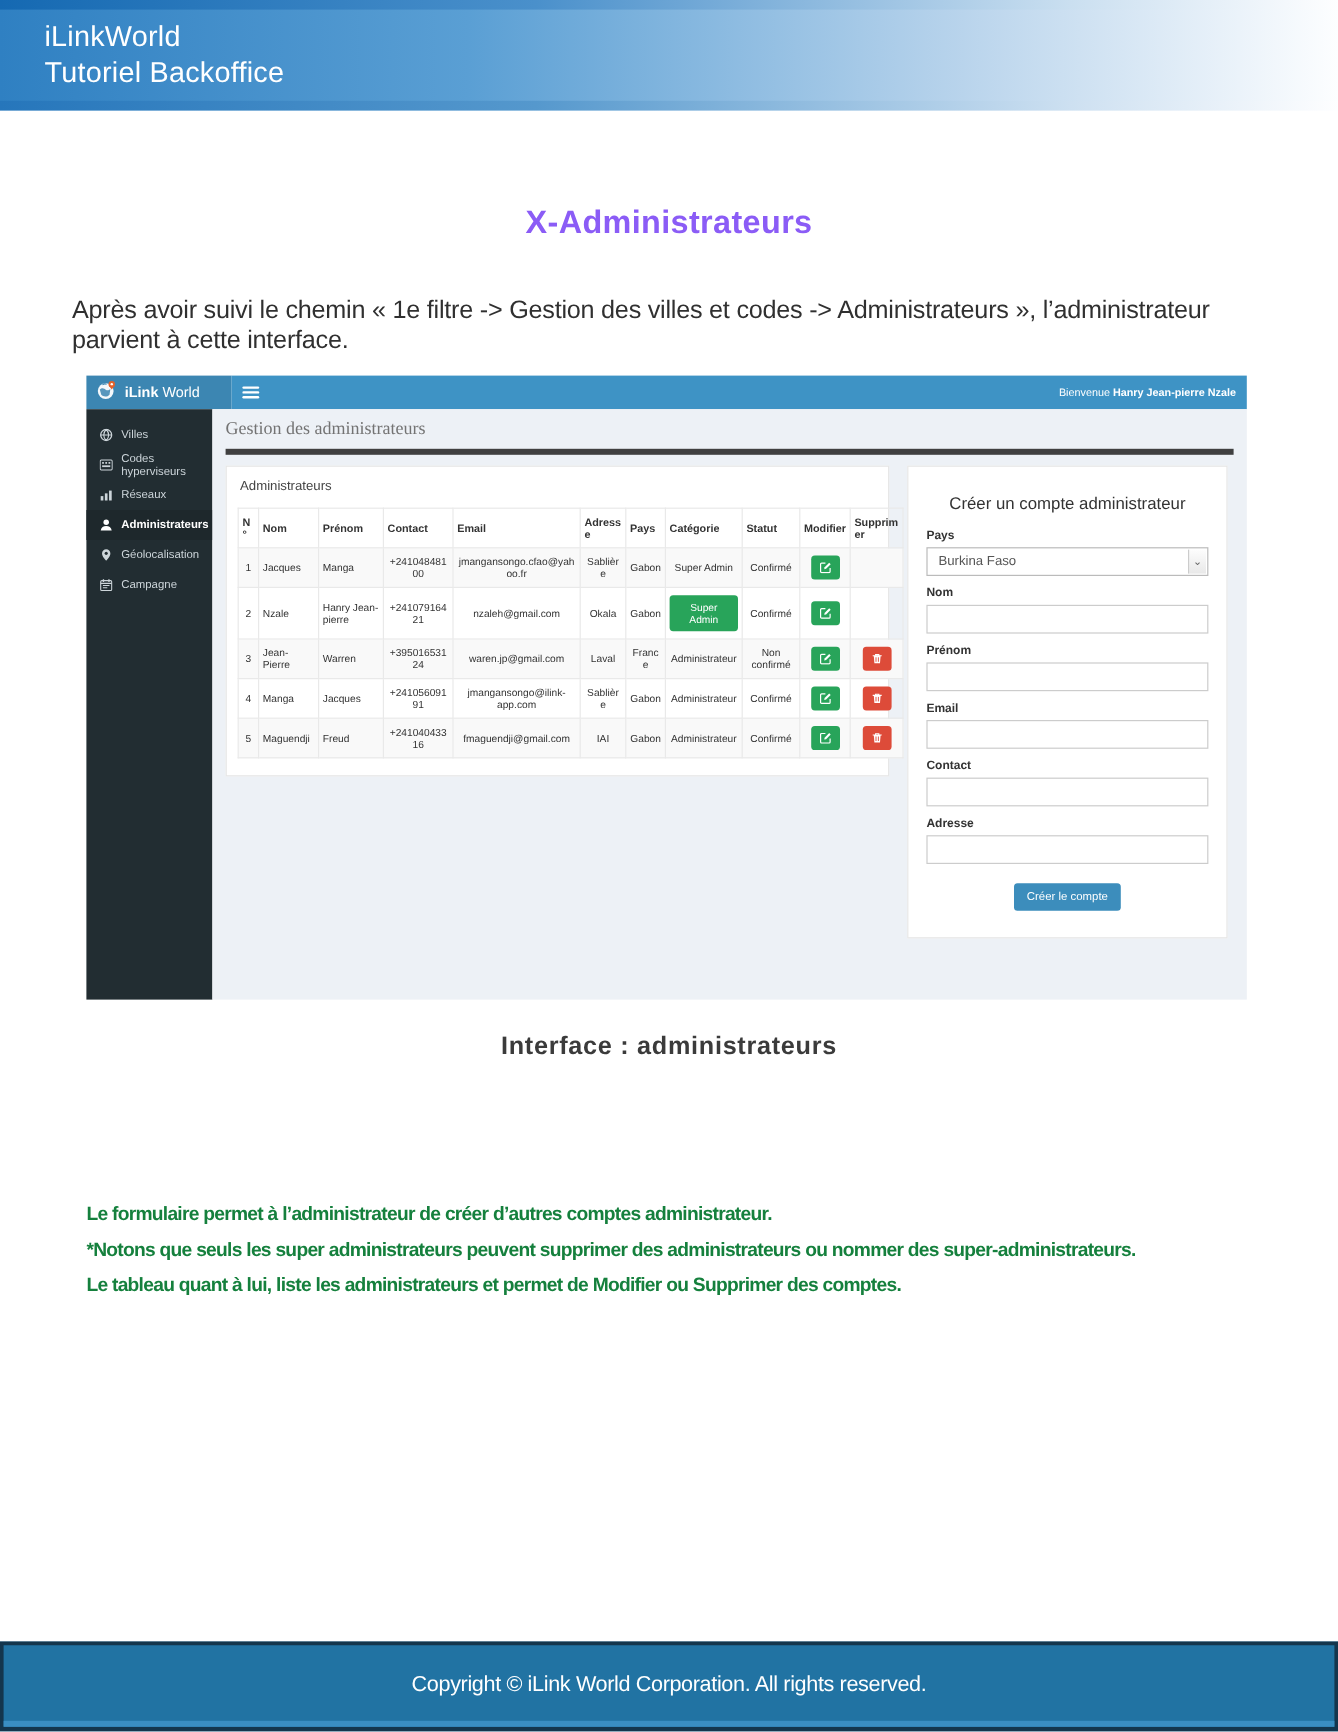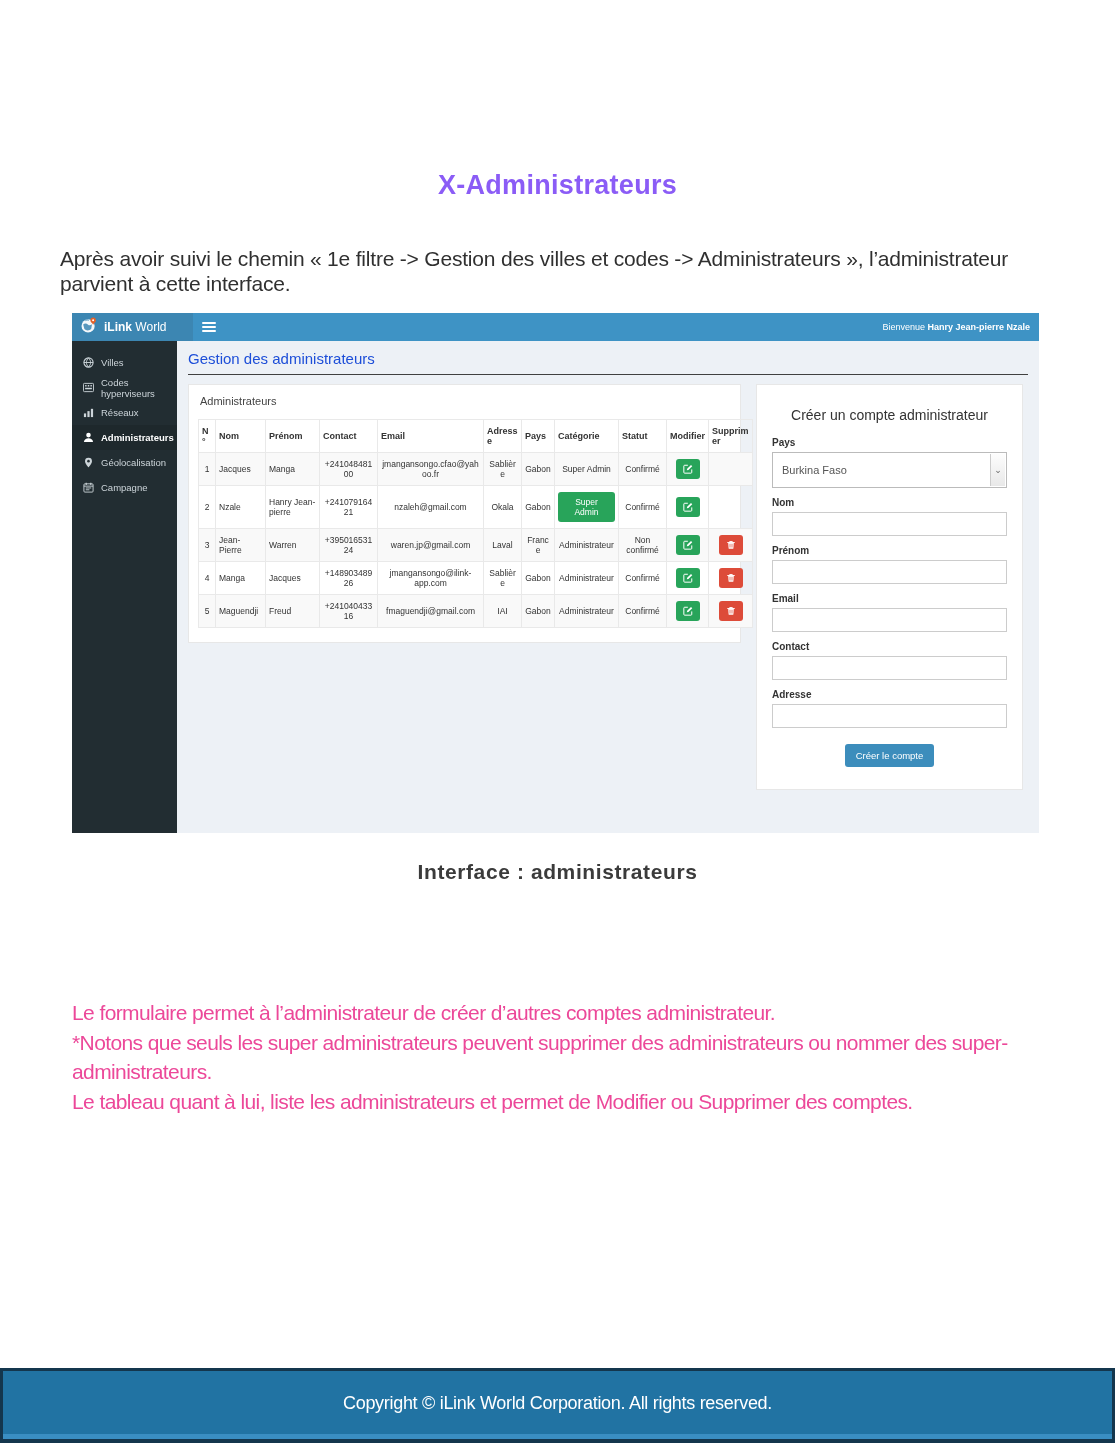--- a/index.html
+++ b/index.html
@@ -19,22 +19,22 @@
   .doc-header::after{content:"";position:absolute;bottom:0;left:0;right:0;height:8px;
     background:linear-gradient(90deg,#2676bb 0%,#5598cd 40%,#cde0f1 80%,#fefeff 100%);}
   .doc-header-text{position:absolute;left:37px;top:16px;color:#fff;font-size:24px;line-height:30px;font-weight:500;letter-spacing:.2px;}
 
   
   .doc-title{position:absolute;top:170px;left:0;width:100%;text-align:center;
     font-size:27px;font-weight:bold;color:#8b5cf6;letter-spacing:.3px;}
   .doc-intro{position:absolute;top:246px;left:60px;width:1000px;font-size:21px;color:#303030;line-height:25px;letter-spacing:-0.2px;}
   .doc-caption{position:absolute;top:860px;left:0;width:100%;text-align:center;
     font-size:21px;font-weight:bold;color:#3b3b3b;letter-spacing:.6px;}
-  .doc-body{position:absolute;top:998px;left:72px;width:985px;font-size:21px;color:#ec4899;
-    line-height:29.5px;letter-spacing:-0.6px;}
+  .doc-body{position:absolute;top:998px;left:72px;width:985px;font-size:16px;color:#15803d;
+    line-height:29.5px;letter-spacing:-0.6px;font-weight:bold;}
   .doc-footer{position:absolute;top:1368px;left:0;width:1115px;height:75px;
     background:var(--footer_blue);border:3px solid #14364d;border-bottom:4px solid #14364d;}
   .doc-footer::after{content:"";position:absolute;left:0;right:0;bottom:0;height:5px;background:#3a8ec2;}
   .doc-footer .txt{width:100%;text-align:center;margin-top:22px;color:#fff;font-size:18px;letter-spacing:-0.3px;}
 
   
   .shot{position:absolute;top:313px;left:72px;width:967px;height:520px;display:flex;flex-direction:column;
     font-family:"Liberation Sans",sans-serif;}
   .app-navbar{height:28px;display:flex;flex-shrink:0;}
   .app-logo{width:121px;background:var(--logo_blue);color:#fff;display:flex;align-items:center;gap:6px;padding-left:8px;flex-shrink:0;}
@@ -48,21 +48,21 @@
 
   .app-body{flex:1;display:flex;min-height:0;}
   .app-sidebar{width:105px;background:var(--sidebar_dark);flex-shrink:0;padding-top:9px;}
   .side-item{display:flex;align-items:center;gap:7px;height:25px;padding-left:11px;
     color:#cdd5da;font-size:9.5px;cursor:pointer;}
   .side-item.active{color:#fff;font-weight:bold;background:#1e282c;}
   .side-item .ico{width:11px;height:11px;display:flex;align-items:center;justify-content:center;flex-shrink:0;}
   .side-item .ico svg{width:11px;height:11px;}
 
   .app-main{flex:1;background:var(--content_bg);padding:9px 11px;min-width:0;}
-  .app-page-title{font-size:15px;color:#1d4ed8;padding-bottom:7px;border-bottom:1px solid #404040;margin-bottom:9px;font-weight:500;}
+  .app-page-title{font-size:15px;color:#737373;padding-bottom:7px;border-bottom:5px solid #404040;margin-bottom:9px;font-weight:500;font-family:Liberation Serif, serif;}
   .content-row{display:flex;align-items:flex-start;gap:15px;}
 
   .panel{background:#fff;border:1px solid #e7e7e7;}
   .table-panel{width:553px;padding:8px 9px 14px;}
   .panel-title{font-size:11px;color:#444;font-weight:500;margin:2px 0 12px 2px;}
   table.admins{width:100%;border-collapse:collapse;table-layout:fixed;font-size:8.5px;color:#333;}
   table.admins th,table.admins td{border:1px solid #e9e9e9;padding:6px 3px;vertical-align:middle;word-wrap:break-word;}
   table.admins th{font-weight:bold;font-size:9px;text-align:left;padding:6px 3px;}
   table.admins tr:nth-child(odd) td{background:#f9f9f9;}
   table.admins col.c-n{width:17px;} col.c-nom{width:50px;} col.c-pre{width:54px;} col.c-con{width:58px;}
@@ -75,34 +75,40 @@
     border:none;border-radius:3px;cursor:pointer;}
   .btn-edit{background:var(--success_green);}
   .btn-del{background:var(--danger_red);}
   .btn-ico svg{width:10px;height:10px;}
 
   .form-panel{width:267px;padding:12px 15px 22px;}
   .form-title{font-size:14px;color:#333;text-align:center;margin:10px 0 14px;font-weight:500;}
   .f-label{font-size:10px;font-weight:bold;color:#333;margin:9px 0 4px;}
   .f-input{width:100%;height:24px;border:1px solid #ccc;background:#fff;font-size:11px;color:#555;padding:0 7px;
     font-family:"Liberation Sans",sans-serif;}
-  .f-select{position:relative;width:100%;height:36px;border:1px solid #bbb;background:#fff;display:flex;align-items:center;
+  .f-select{position:relative;width:100%;height:24px;border:1px solid #bbb;background:#fff;display:flex;align-items:center;
     font-size:11px;color:#555;padding-left:9px;cursor:pointer;}
   .f-select .chev{position:absolute;right:1px;top:1px;bottom:1px;width:15px;
     background:linear-gradient(#fdfdfd,#e8e8e8);border-left:1px solid #ccc;display:flex;align-items:center;justify-content:center;
     color:#666;font-size:9px;}
   .f-submit-row{text-align:center;margin-top:16px;}
   .f-submit{background:var(--button_blue);color:#fff;border:none;border-radius:3px;
     padding:6px 11px;font-size:9.5px;cursor:pointer;font-family:"Liberation Sans",sans-serif;}
 </style>
 </head>
 <body>
 
 <div class="page">
 
+  <div class="doc-header">
+    <div class="doc-header-text">
+      <div>iLinkWorld</div>
+      <div>Tutoriel Backoffice</div>
+    </div>
+  </div>
 
   <div class="doc-title">X-Administrateurs</div>
   <div class="doc-intro">Après avoir suivi le chemin « 1e filtre -&gt; Gestion des villes et codes -&gt; Administrateurs », l’administrateur parvient à cette interface.</div>
 
   <div class="shot">
     <div class="app-navbar">
       <div class="app-logo">
         <span class="ico">
           <svg width="18" height="18" viewBox="0 0 20 20">
             <circle cx="9" cy="11" r="7.3" fill="#f4f8fb"></circle>
@@ -286,21 +292,21 @@
                           <path d="M4.4 3V1.8h3.2V3" fill="none" stroke="#fff" stroke-width="1.1"></path>
                           <path d="M2.6 3l.6 7.5h5.6L9.4 3z" fill="#fff"></path>
                           <path d="M4.8 4.5v4.5M7.2 4.5v4.5" stroke="#dd4b39" stroke-width="0.9"></path>
                         </svg>
                       </button></td>
                   </tr>
                   <tr>
                     <td class="ctr">4</td>
                     <td>Manga</td>
                     <td>Jacques</td>
-                    <td class="ctr">+14890348926</td>
+                    <td class="ctr">+24105609191</td>
                     <td class="ctr">jmangansongo@ilink-app.com</td>
                     <td class="ctr">Sablière</td>
                     <td class="ctr">Gabon</td>
                     <td class="ctr">Administrateur</td>
                     <td class="ctr">Confirmé</td>
                     <td class="ctr"><button class="btn-ico btn-edit">
                         <svg viewBox="0 0 12 12">
                           <path d="M10.5 6.5V10a1 1 0 0 1-1 1H2a1 1 0 0 1-1-1V2.5a1 1 0 0 1 1-1h3.8" fill="none" stroke="#fff" stroke-width="1.2"></path>
                           <path d="M4.6 7.6l.4-1.9 4.6-4.6 1.5 1.5-4.6 4.6z" fill="#fff"></path>
                         </svg>

